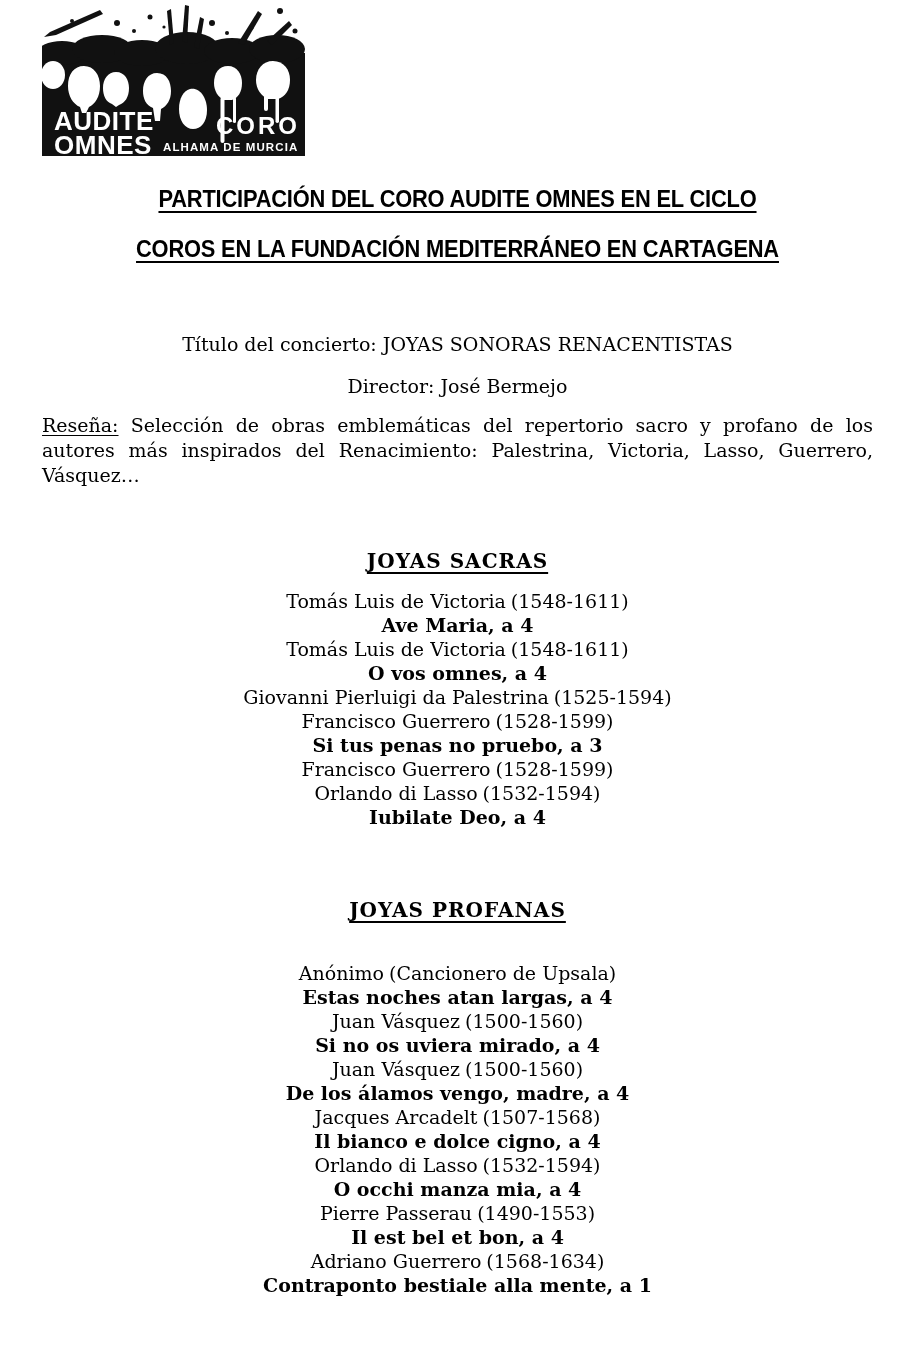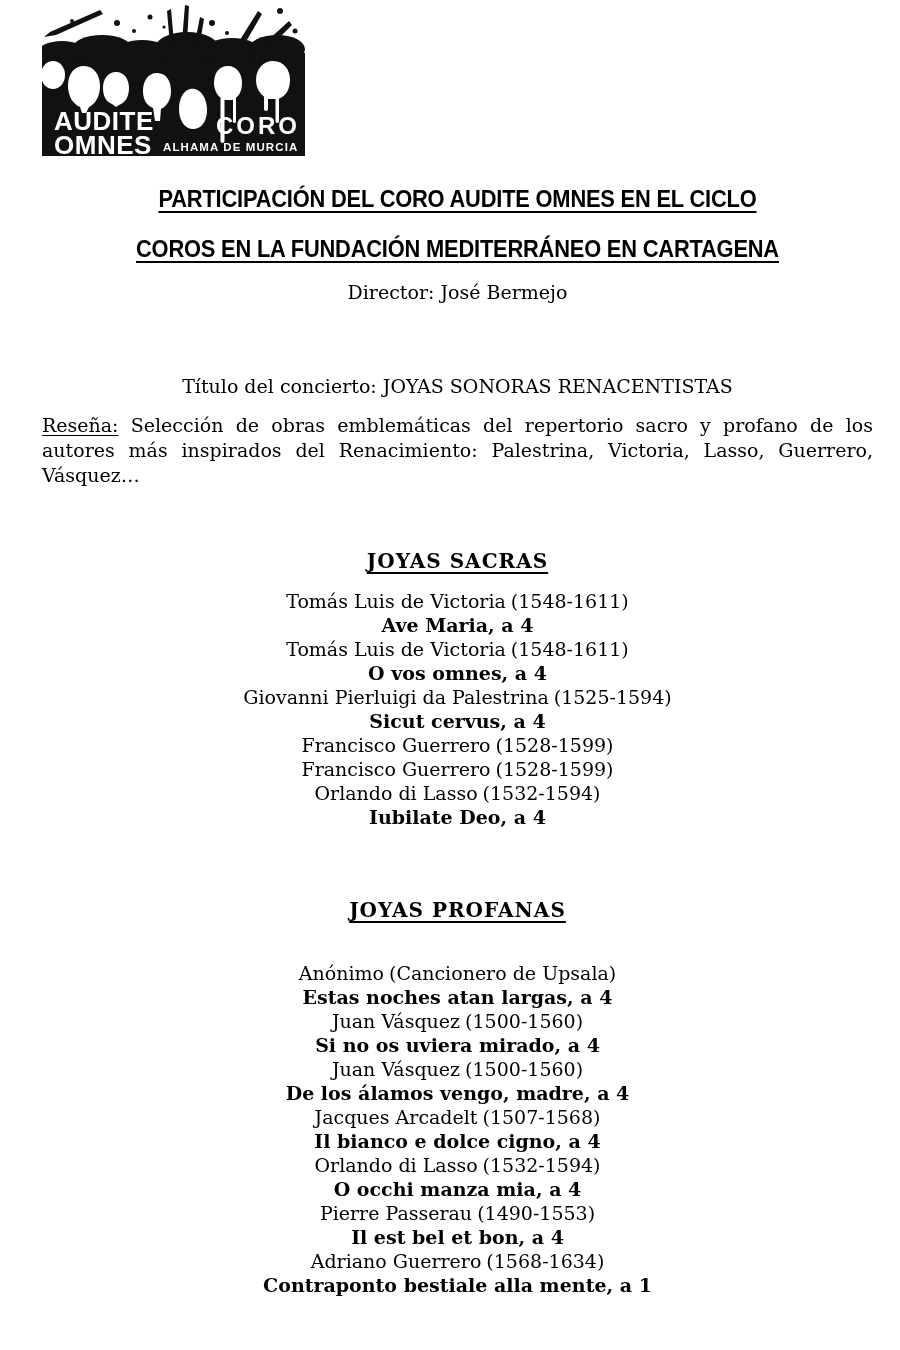--- a/index.html
+++ b/index.html
@@ -120,33 +120,33 @@
       <text class="logo-name" x="12" y="127">AUDITE</text>
       <text class="logo-name" x="12" y="151">OMNES</text>
       <text class="logo-coro" x="174" y="131">CORO</text>
       <text class="logo-place" x="121" y="148">ALHAMA DE MURCIA</text>
     </svg>
   </div>
 
   <h1 class="title-line first">PARTICIPACIÓN DEL CORO AUDITE OMNES EN EL CICLO</h1>
   <h1 class="title-line second">COROS EN LA FUNDACIÓN MEDITERRÁNEO EN CARTAGENA</h1>
 
+  <p class="center-line concert-title">Título del concierto: JOYAS SONORAS RENACENTISTAS</p>
   <p class="center-line director">Director: José Bermejo</p>
-  <p class="center-line concert-title">Título del concierto: JOYAS SONORAS RENACENTISTAS</p>
   <p class="resena"><span class="label">Reseña:</span> <span>Selección de obras emblemáticas del repertorio sacro y profano de los autores más inspirados del Renacimiento: Palestrina, Victoria, Lasso, Guerrero, Vásquez…</span></p>
 
   <h2 class="section-heading sacras"><span>JOYAS SACRAS</span></h2>
   <div class="prog-list">
     <p class="prog-line"><span class="composer">Tomás Luis de Victoria</span><span class="dates">(1548-1611)</span></p>
     <p class="prog-line work">Ave Maria, a 4</p>
     <p class="prog-line"><span class="composer">Tomás Luis de Victoria</span><span class="dates">(1548-1611)</span></p>
     <p class="prog-line work">O vos omnes, a 4</p>
     <p class="prog-line"><span class="composer">Giovanni Pierluigi da Palestrina</span><span class="dates">(1525-1594)</span></p>
-    <p class="prog-line work">Sicut cervus, a 4</p>
     <p class="prog-line"><span class="composer">Francisco Guerrero</span><span class="dates">(1528-1599)</span></p>
+    <p class="prog-line work">Si tus penas no pruebo, a 3</p>
     <p class="prog-line"><span class="composer">Francisco Guerrero</span><span class="dates">(1528-1599)</span></p>
     <p class="prog-line"><span class="composer">Orlando di Lasso</span><span class="dates">(1532-1594)</span></p>
     <p class="prog-line work">Iubilate Deo, a 4</p>
   </div>
 
   <h2 class="section-heading profanas"><span>JOYAS PROFANAS</span></h2>
   <div class="prog-list second">
     <p class="prog-line"><span class="composer">Anónimo</span><span class="dates">(Cancionero de Upsala)</span></p>
     <p class="prog-line work">Estas noches atan largas, a 4</p>
     <p class="prog-line"><span class="composer">Juan Vásquez</span><span class="dates">(1500-1560)</span></p>

